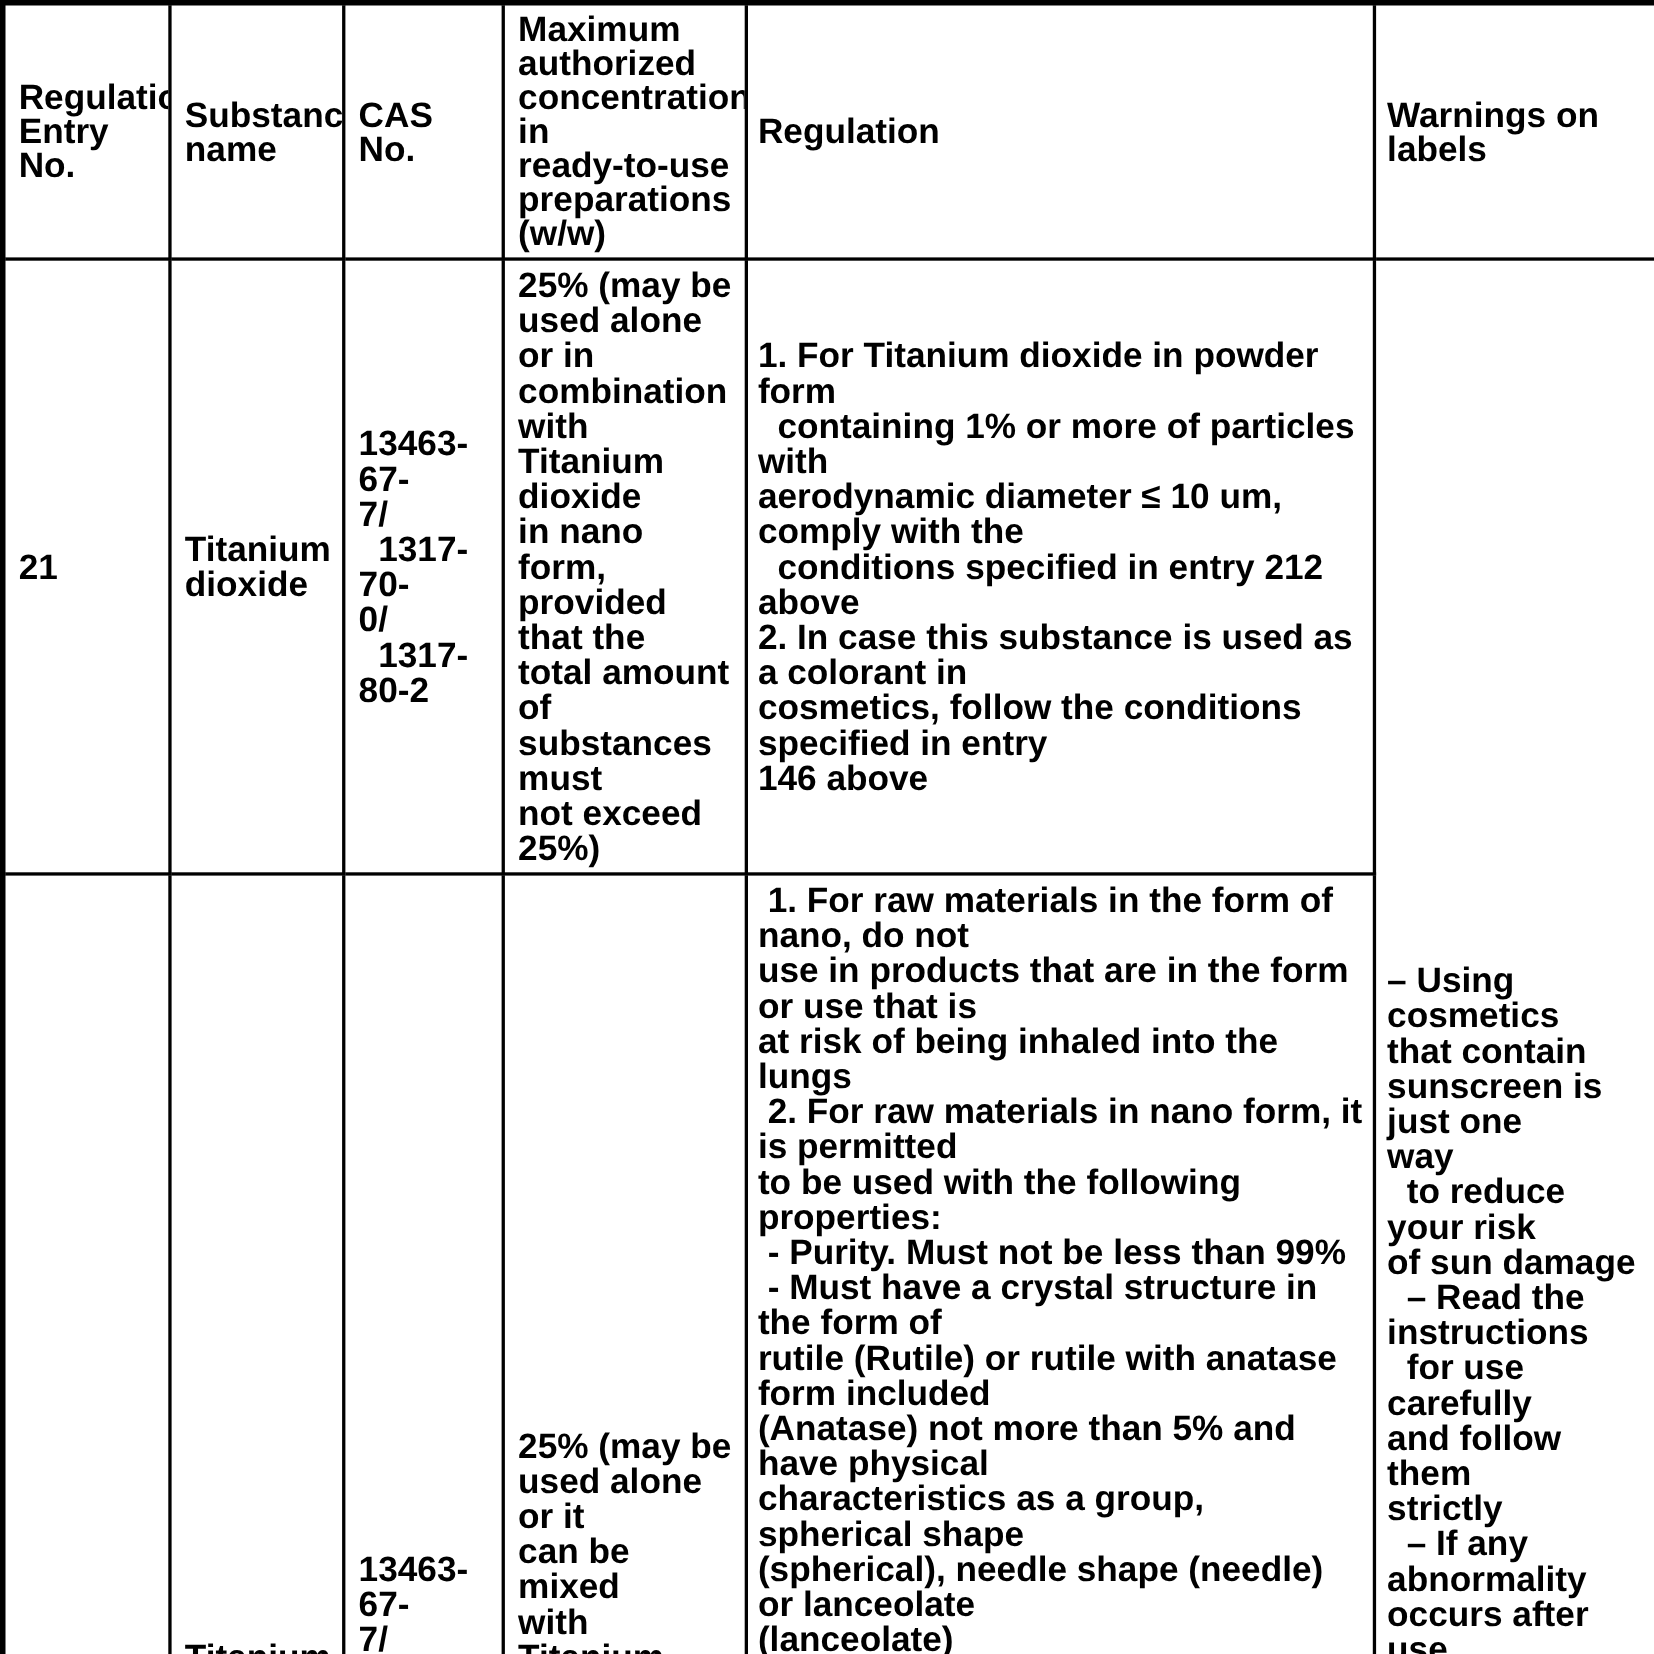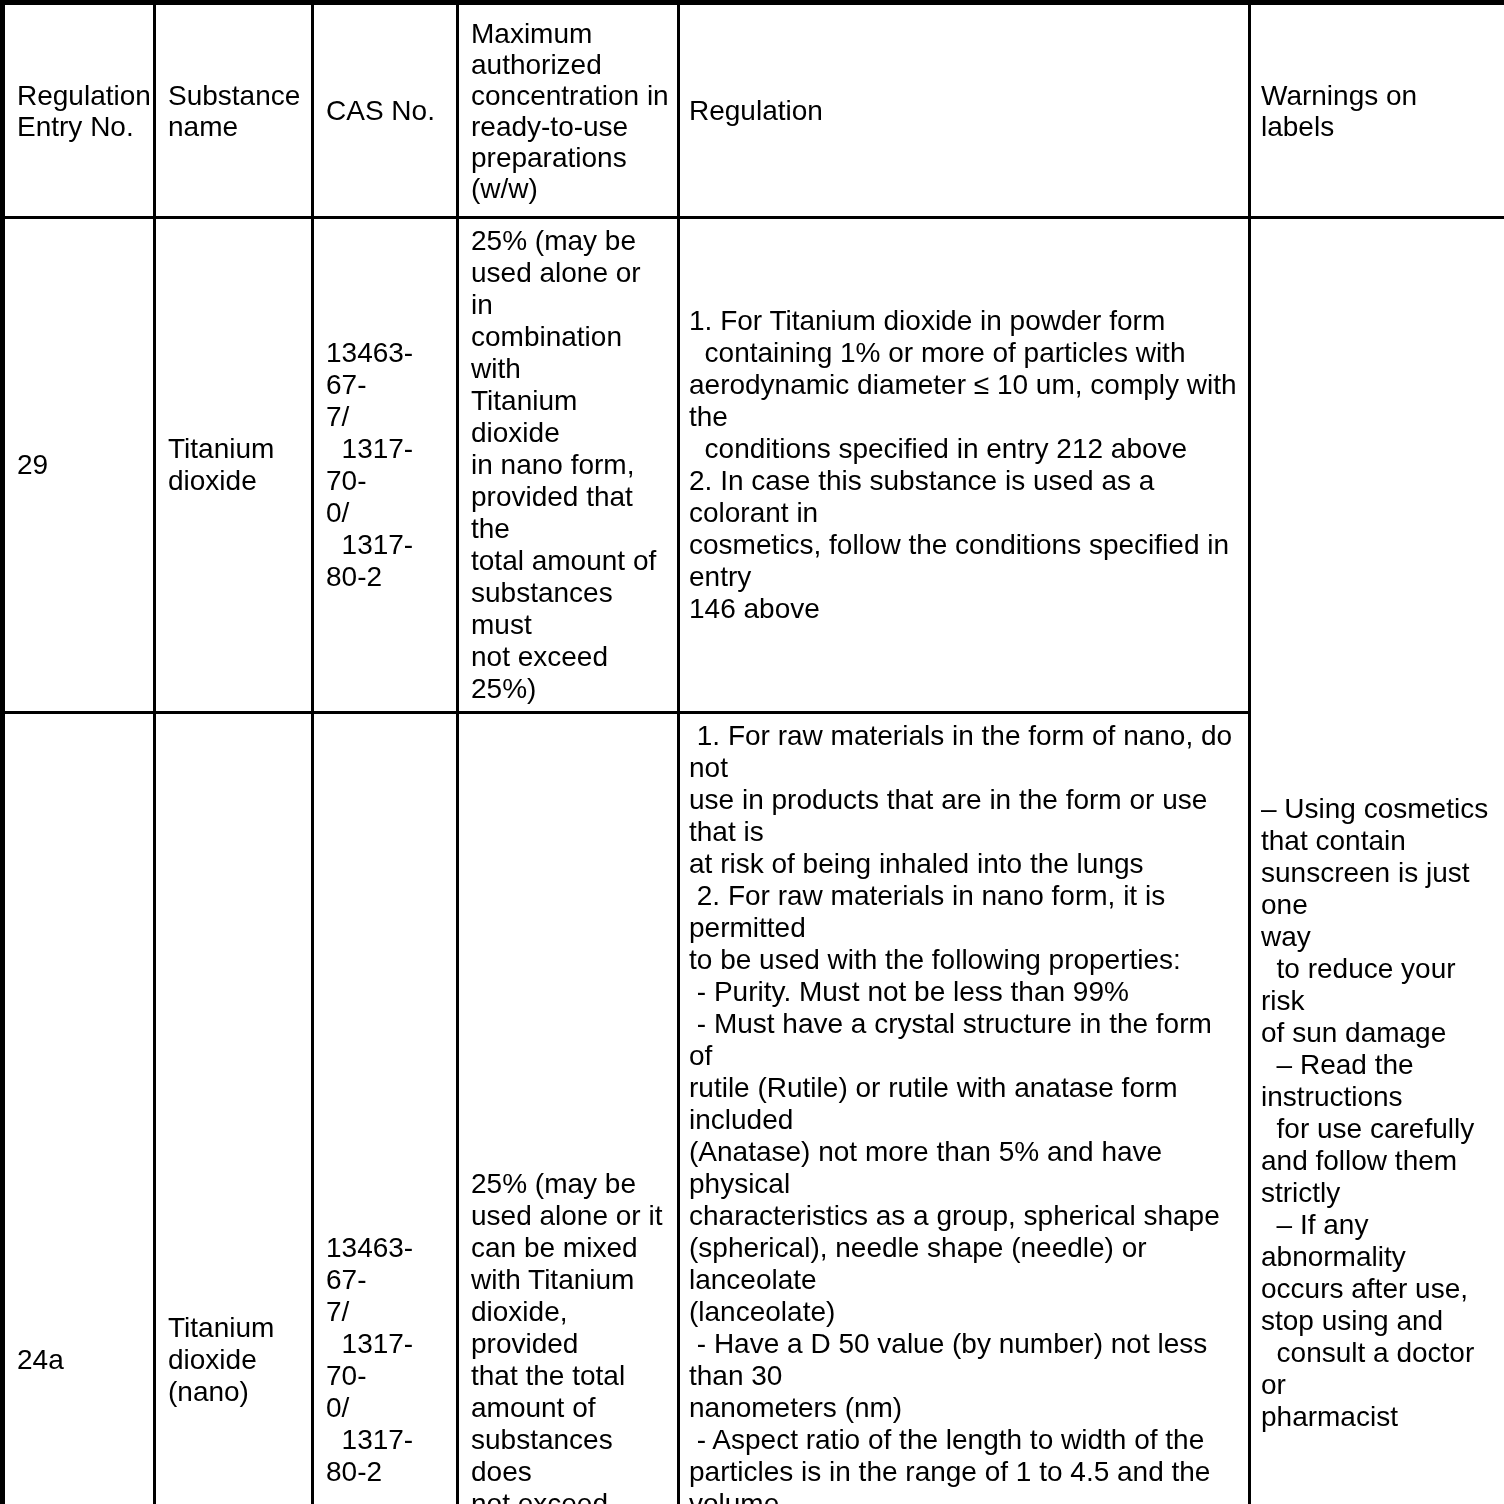--- a/index.html
+++ b/index.html
@@ -22,29 +22,29 @@
     color: #000000;
     font-family: "Liberation Sans", "DejaVu Sans", sans-serif;
   }
   .reg-table th,
   .reg-table td {
     border: 3px solid #000000;
     vertical-align: middle;
     text-align: left;
     white-space: pre-wrap;
     overflow: hidden;
-    font-size: 28px;
+    font-size: 32px;
     line-height: 32px;
-    font-weight: 400;
+    font-weight: 700;
     padding: 6px 6px 6px 12px;
     box-sizing: border-box;
   }
   .reg-table th {
-    font-weight: 400;
-    font-size: 28px;
+    font-weight: 700;
+    font-size: 32px;
     line-height: 31px;
   }
   tr.header-row { height: 215px; }
   tr.row-24 { height: 343px; }
   
   td.cell-conditions, th.col-conditions { padding-left: 9px; }
   td.cell-warnings, th.col-warnings { padding-left: 10px; padding-right: 8px; }
   td.cell-max, th.col-max { padding-right: 8px; }
 </style>
 </head>
@@ -69,21 +69,21 @@
       <th class="col-max">Maximum
 authorized
 concentration in
 ready-to-use
 preparations
 (w/w)</th>
       <th class="col-conditions">Regulation</th>
       <th class="col-warnings">Warnings on labels</th>
     </tr>
     <tr class="row-24">
-      <td class="cell-entry">29</td>
+      <td class="cell-entry">21</td>
       <td class="cell-substance">Titanium
 dioxide</td>
       <td class="cell-cas">13463-67-
 7/
   1317-70-
 0/
   1317-80-2</td>
       <td class="cell-max">25% (may be
 used alone or in
 combination with

